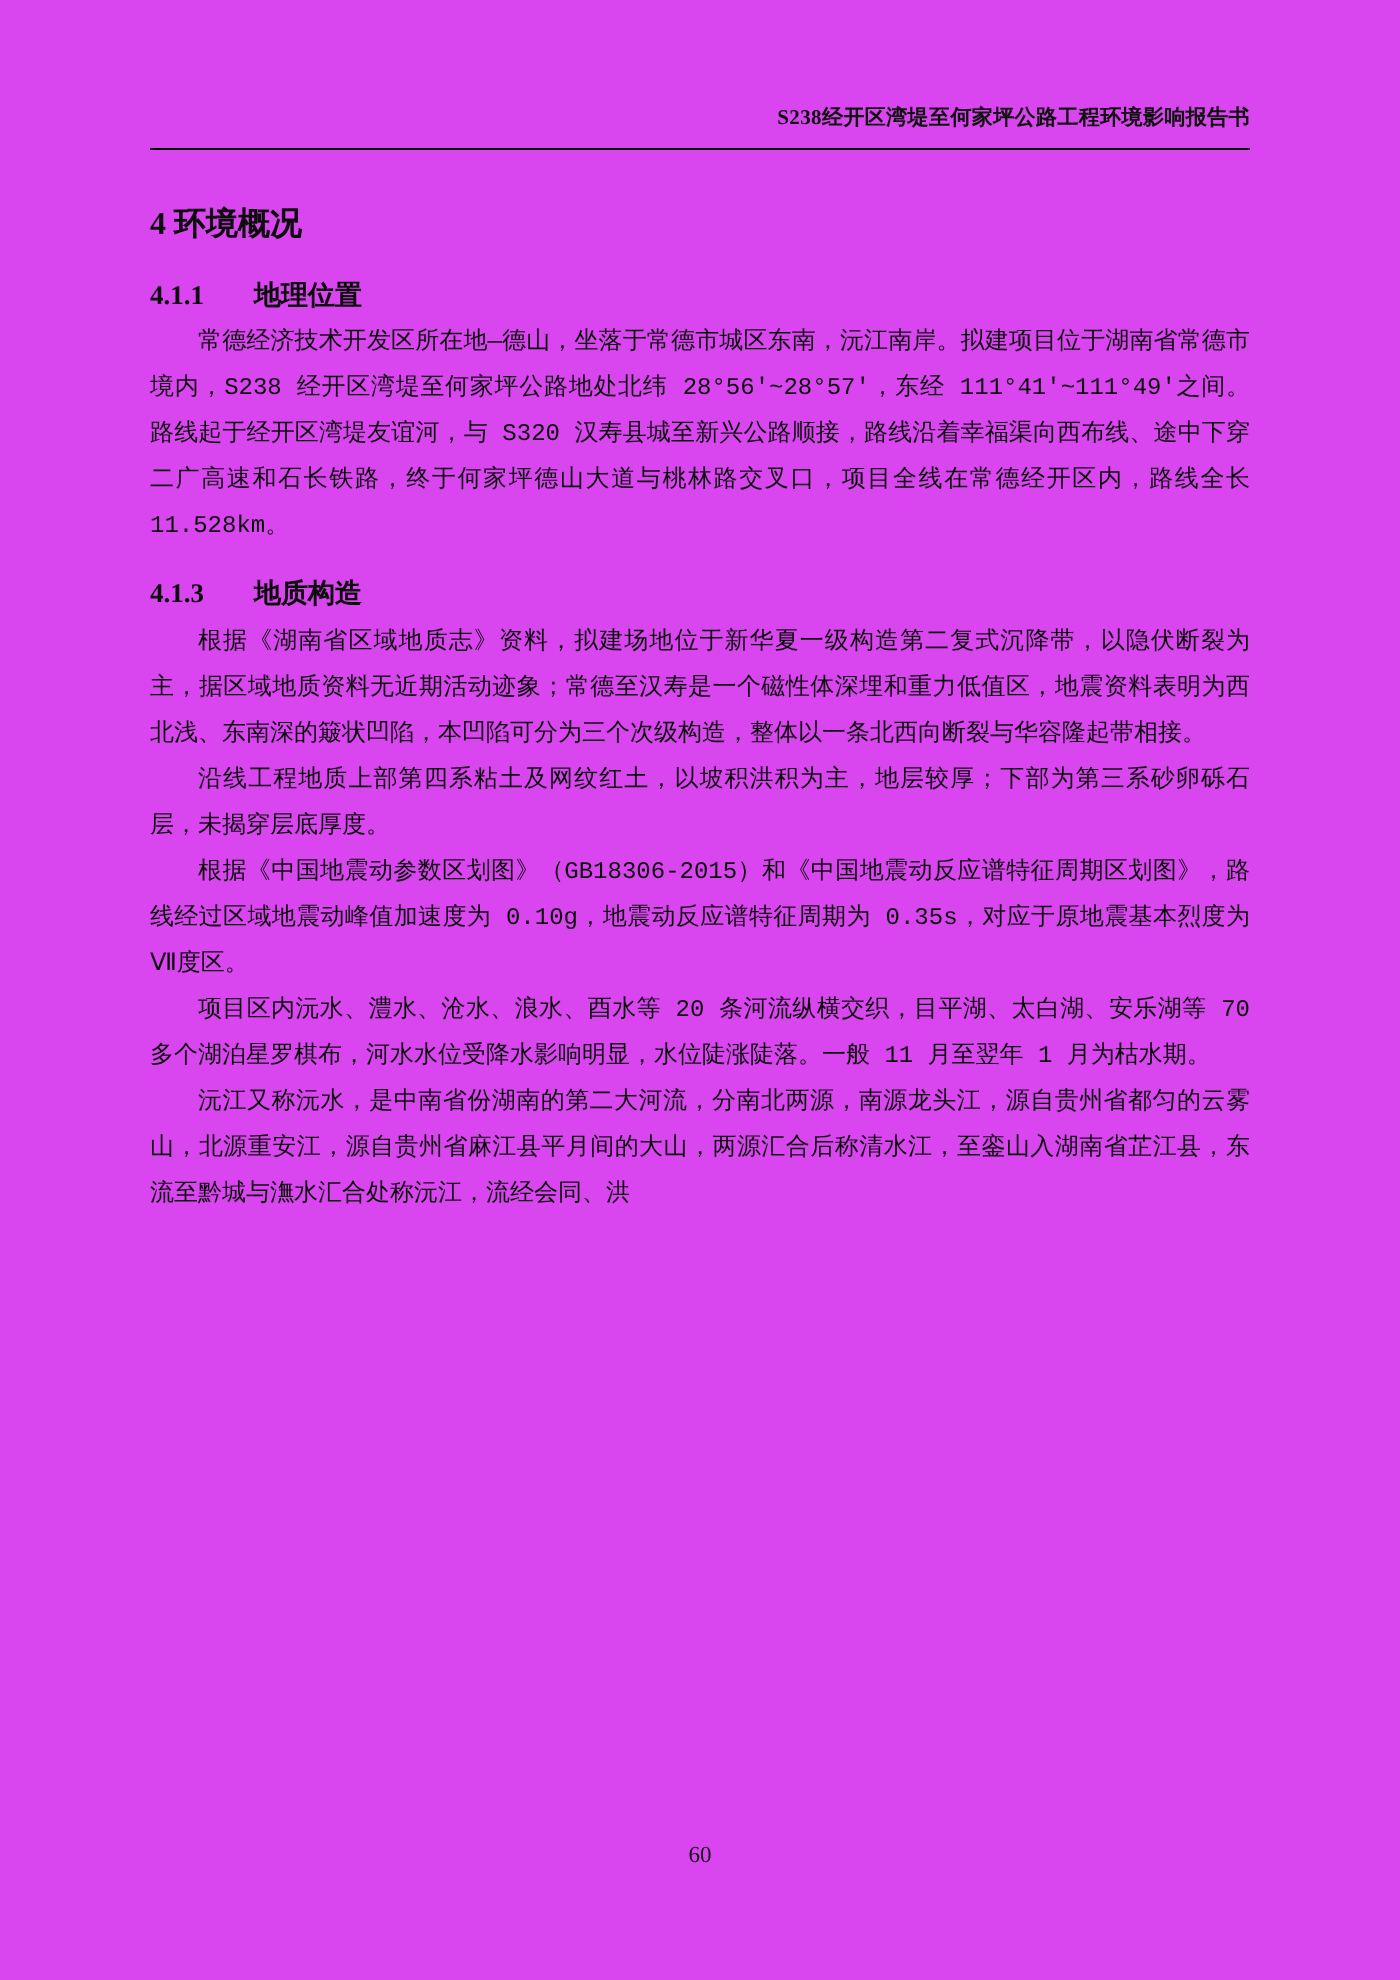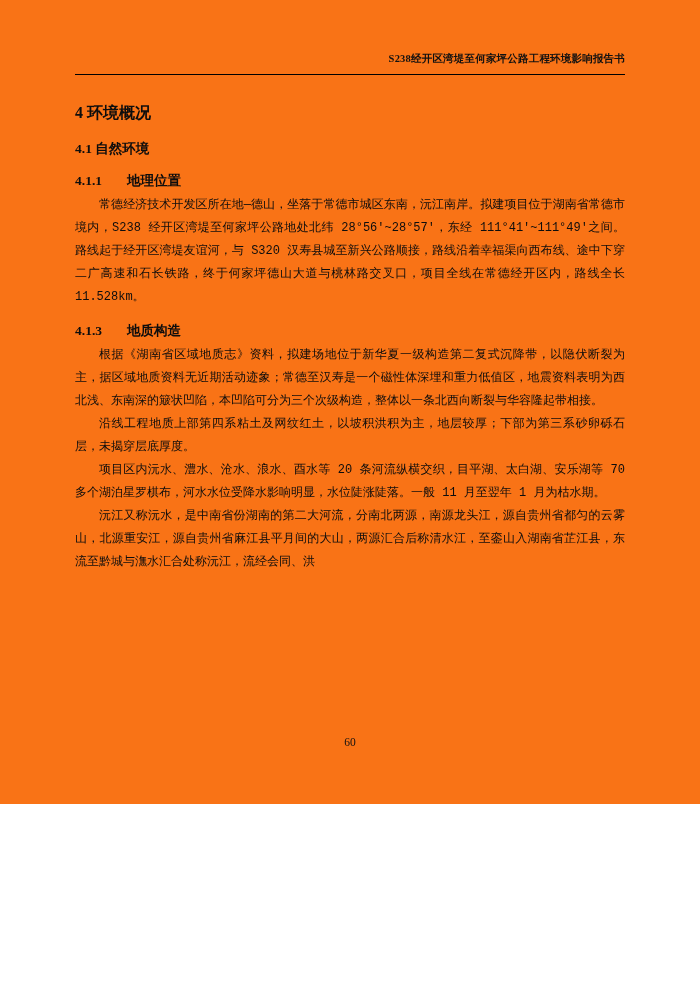--- a/index.html
+++ b/index.html
@@ -3,22 +3,22 @@
 <meta charset="utf-8">
 <style>
   html, body {
     margin: 0;
     padding: 0;
     background: #ffffff;
   }
   .page {
     position: relative;
     width: 700px;
-    height: 804px;
-    background: #f97316;
+    height: 990px;
+    background: #d946ef;
     font-family: "Liberation Serif", "DejaVu Serif", serif;
     color: #0d0d0d;
     box-sizing: border-box;
     overflow: hidden;
   }
   .header {
     position: absolute;
     top: 52px;
     left: 75px;
     right: 75px;
@@ -89,33 +89,33 @@
 
 <div class="page">
 
   <div class="header">S238经开区湾堤至何家坪公路工程环境影响报告书</div>
   <div class="header-rule"></div>
 
   <div class="content">
 
     <h1 class="sec">4  环境概况</h1>
 
-    <h2 class="sub">4.1 自然环境</h2>
 
     <h3 class="subsub">
       <span class="num">4.1.1</span><span>地理位置</span>
     </h3>
     <p class="body">常德经济技术开发区所在地—德山，坐落于常德市城区东南，沅江南岸。拟建项目位于湖南省常德市境内，S238 经开区湾堤至何家坪公路地处北纬 28°56′~28°57′，东经 111°41′~111°49′之间。路线起于经开区湾堤友谊河，与 S320 汉寿县城至新兴公路顺接，路线沿着幸福渠向西布线、途中下穿二广高速和石长铁路，终于何家坪德山大道与桃林路交叉口，项目全线在常德经开区内，路线全长 11.528km。</p>
 
 
     <h3 class="subsub">
       <span class="num">4.1.3</span><span>地质构造</span>
     </h3>
     <p class="body">根据《湖南省区域地质志》资料，拟建场地位于新华夏一级构造第二复式沉降带，以隐伏断裂为主，据区域地质资料无近期活动迹象；常德至汉寿是一个磁性体深埋和重力低值区，地震资料表明为西北浅、东南深的簸状凹陷，本凹陷可分为三个次级构造，整体以一条北西向断裂与华容隆起带相接。</p>
     <p class="body">沿线工程地质上部第四系粘土及网纹红土，以坡积洪积为主，地层较厚；下部为第三系砂卵砾石层，未揭穿层底厚度。</p>
+    <p class="body">根据《中国地震动参数区划图》（GB18306-2015）和《中国地震动反应谱特征周期区划图》，路线经过区域地震动峰值加速度为 0.10g，地震动反应谱特征周期为 0.35s，对应于原地震基本烈度为Ⅶ度区。</p>
 
     <p class="body">项目区内沅水、澧水、沧水、浪水、酉水等 20 条河流纵横交织，目平湖、太白湖、安乐湖等 70 多个湖泊星罗棋布，河水水位受降水影响明显，水位陡涨陡落。一般 11 月至翌年 1 月为枯水期。</p>
     <p class="body">沅江又称沅水，是中南省份湖南的第二大河流，分南北两源，南源龙头江，源自贵州省都匀的云雾山，北源重安江，源自贵州省麻江县平月间的大山，两源汇合后称清水江，至銮山入湖南省芷江县，东流至黔城与潕水汇合处称沅江，流经会同、洪</p>
 
   </div>
 
   <div class="footer">60</div>
 
 </div>
 

